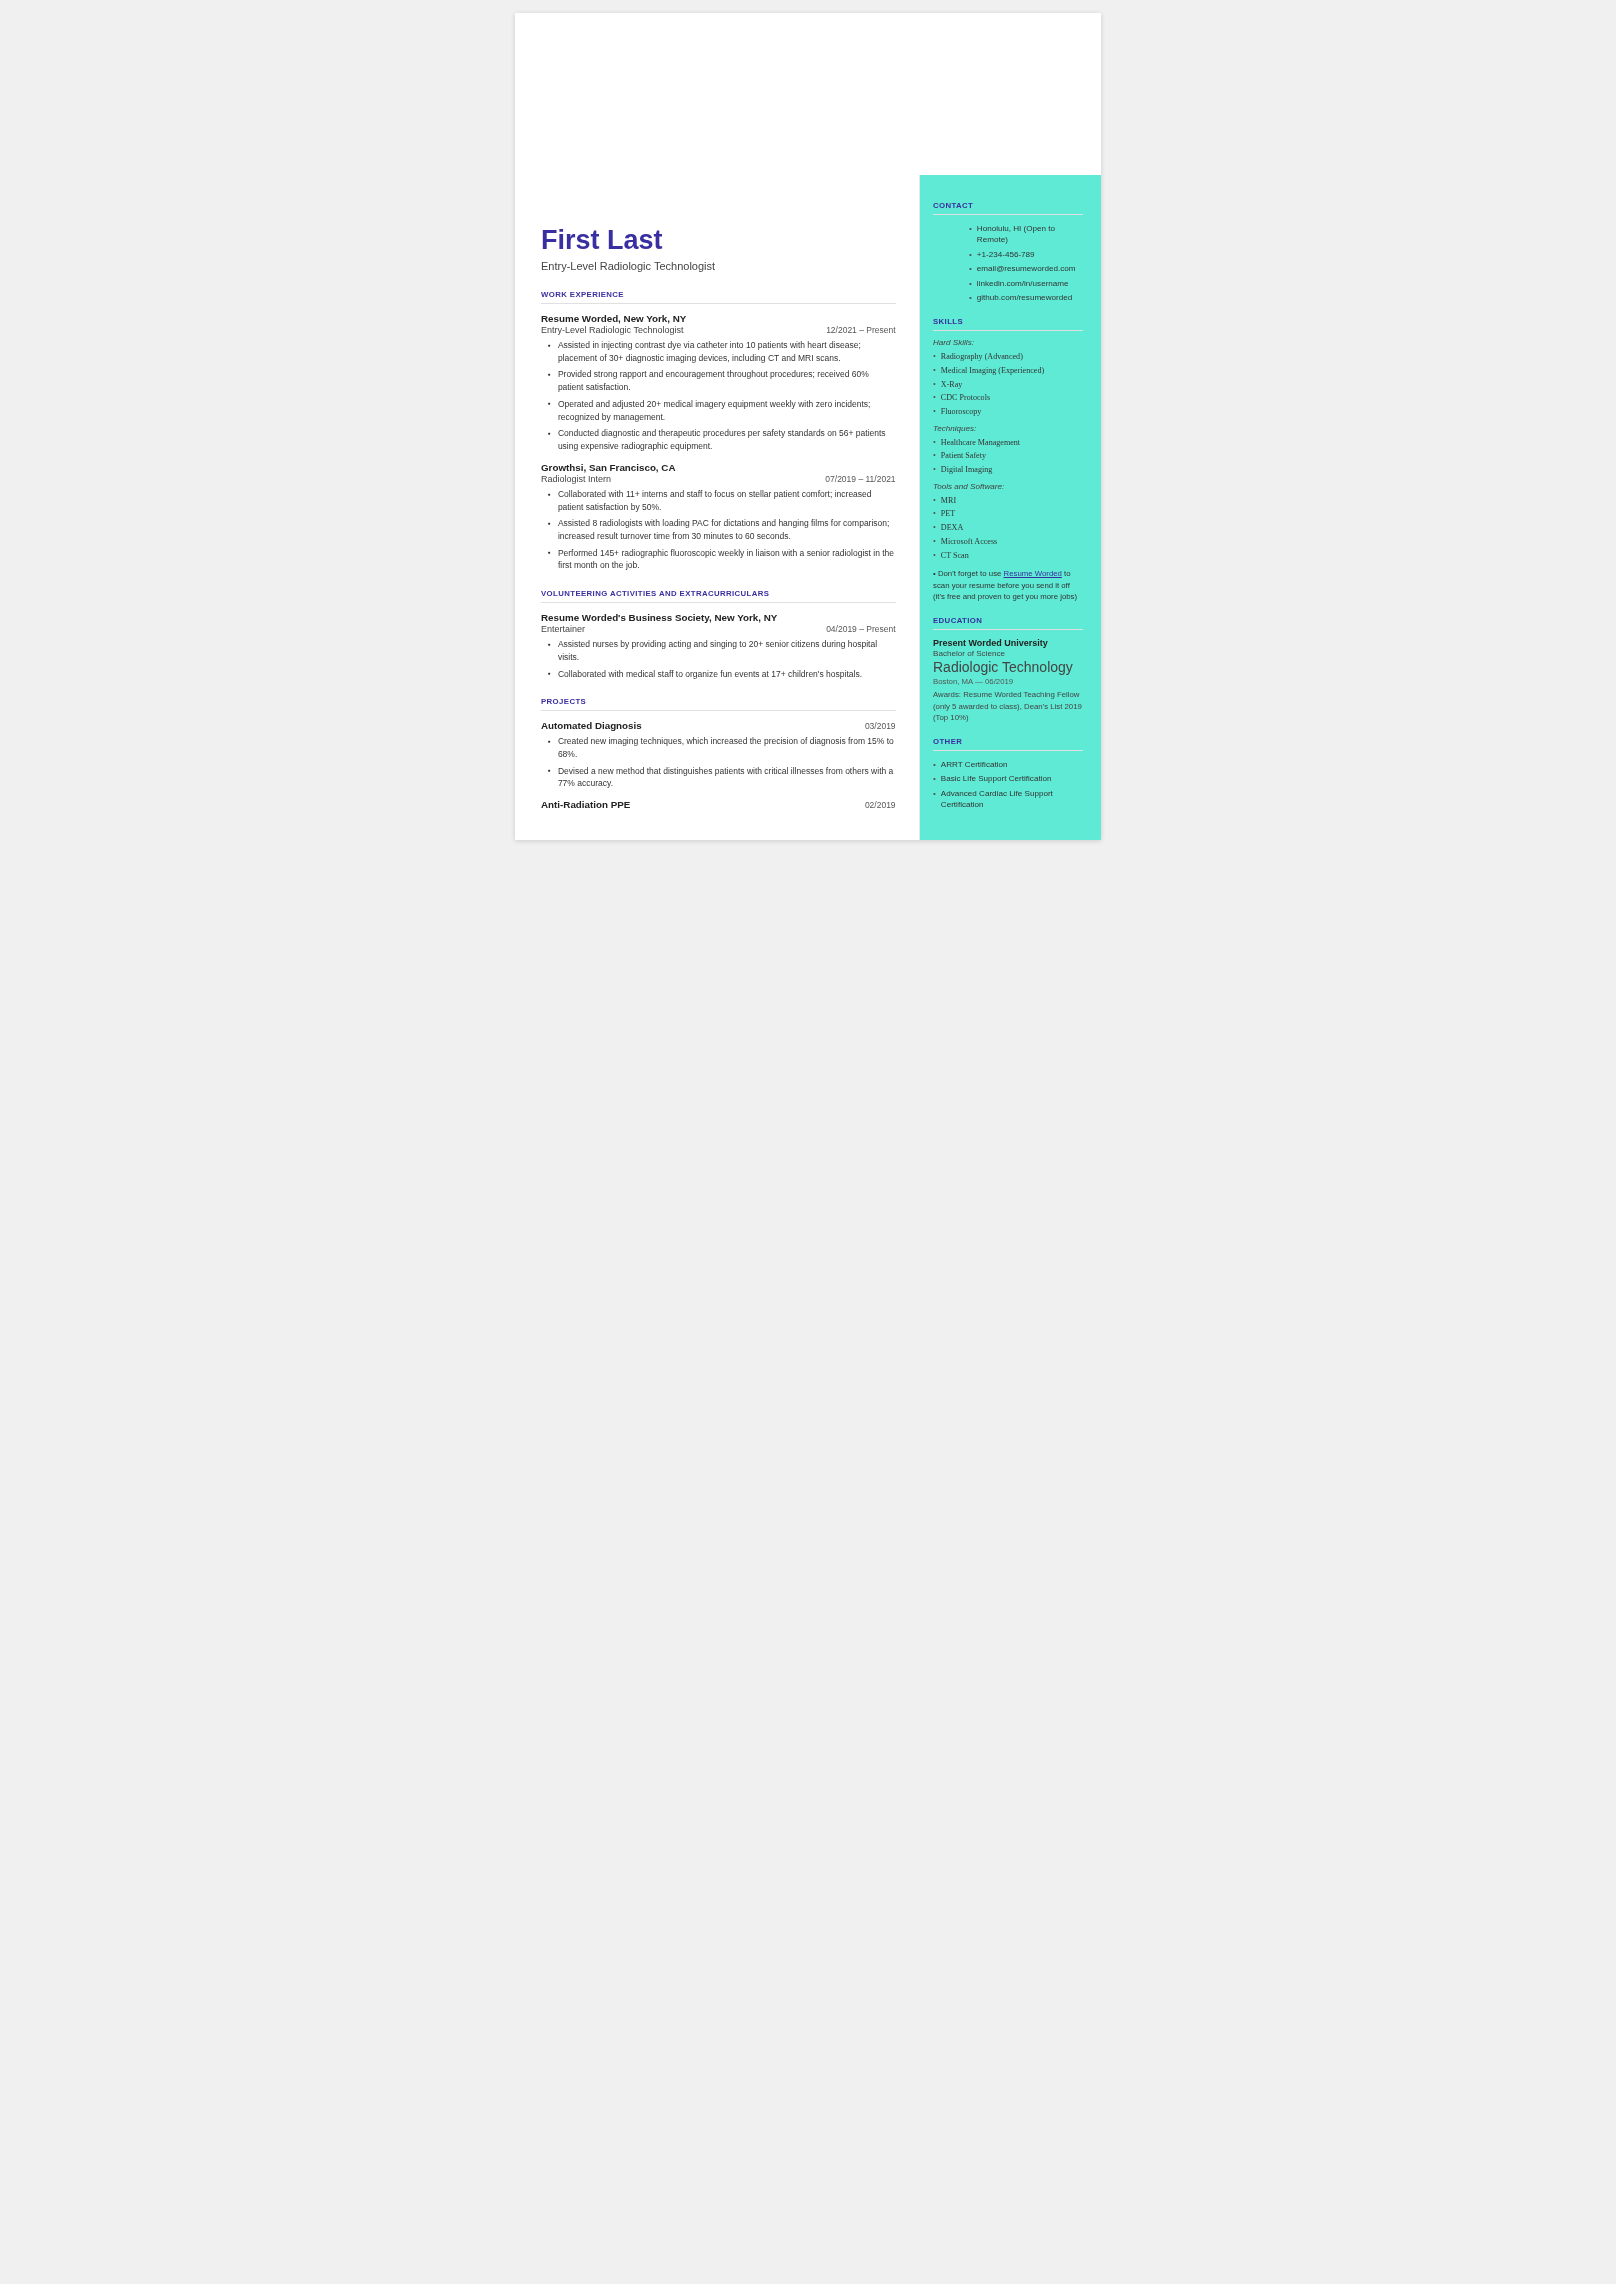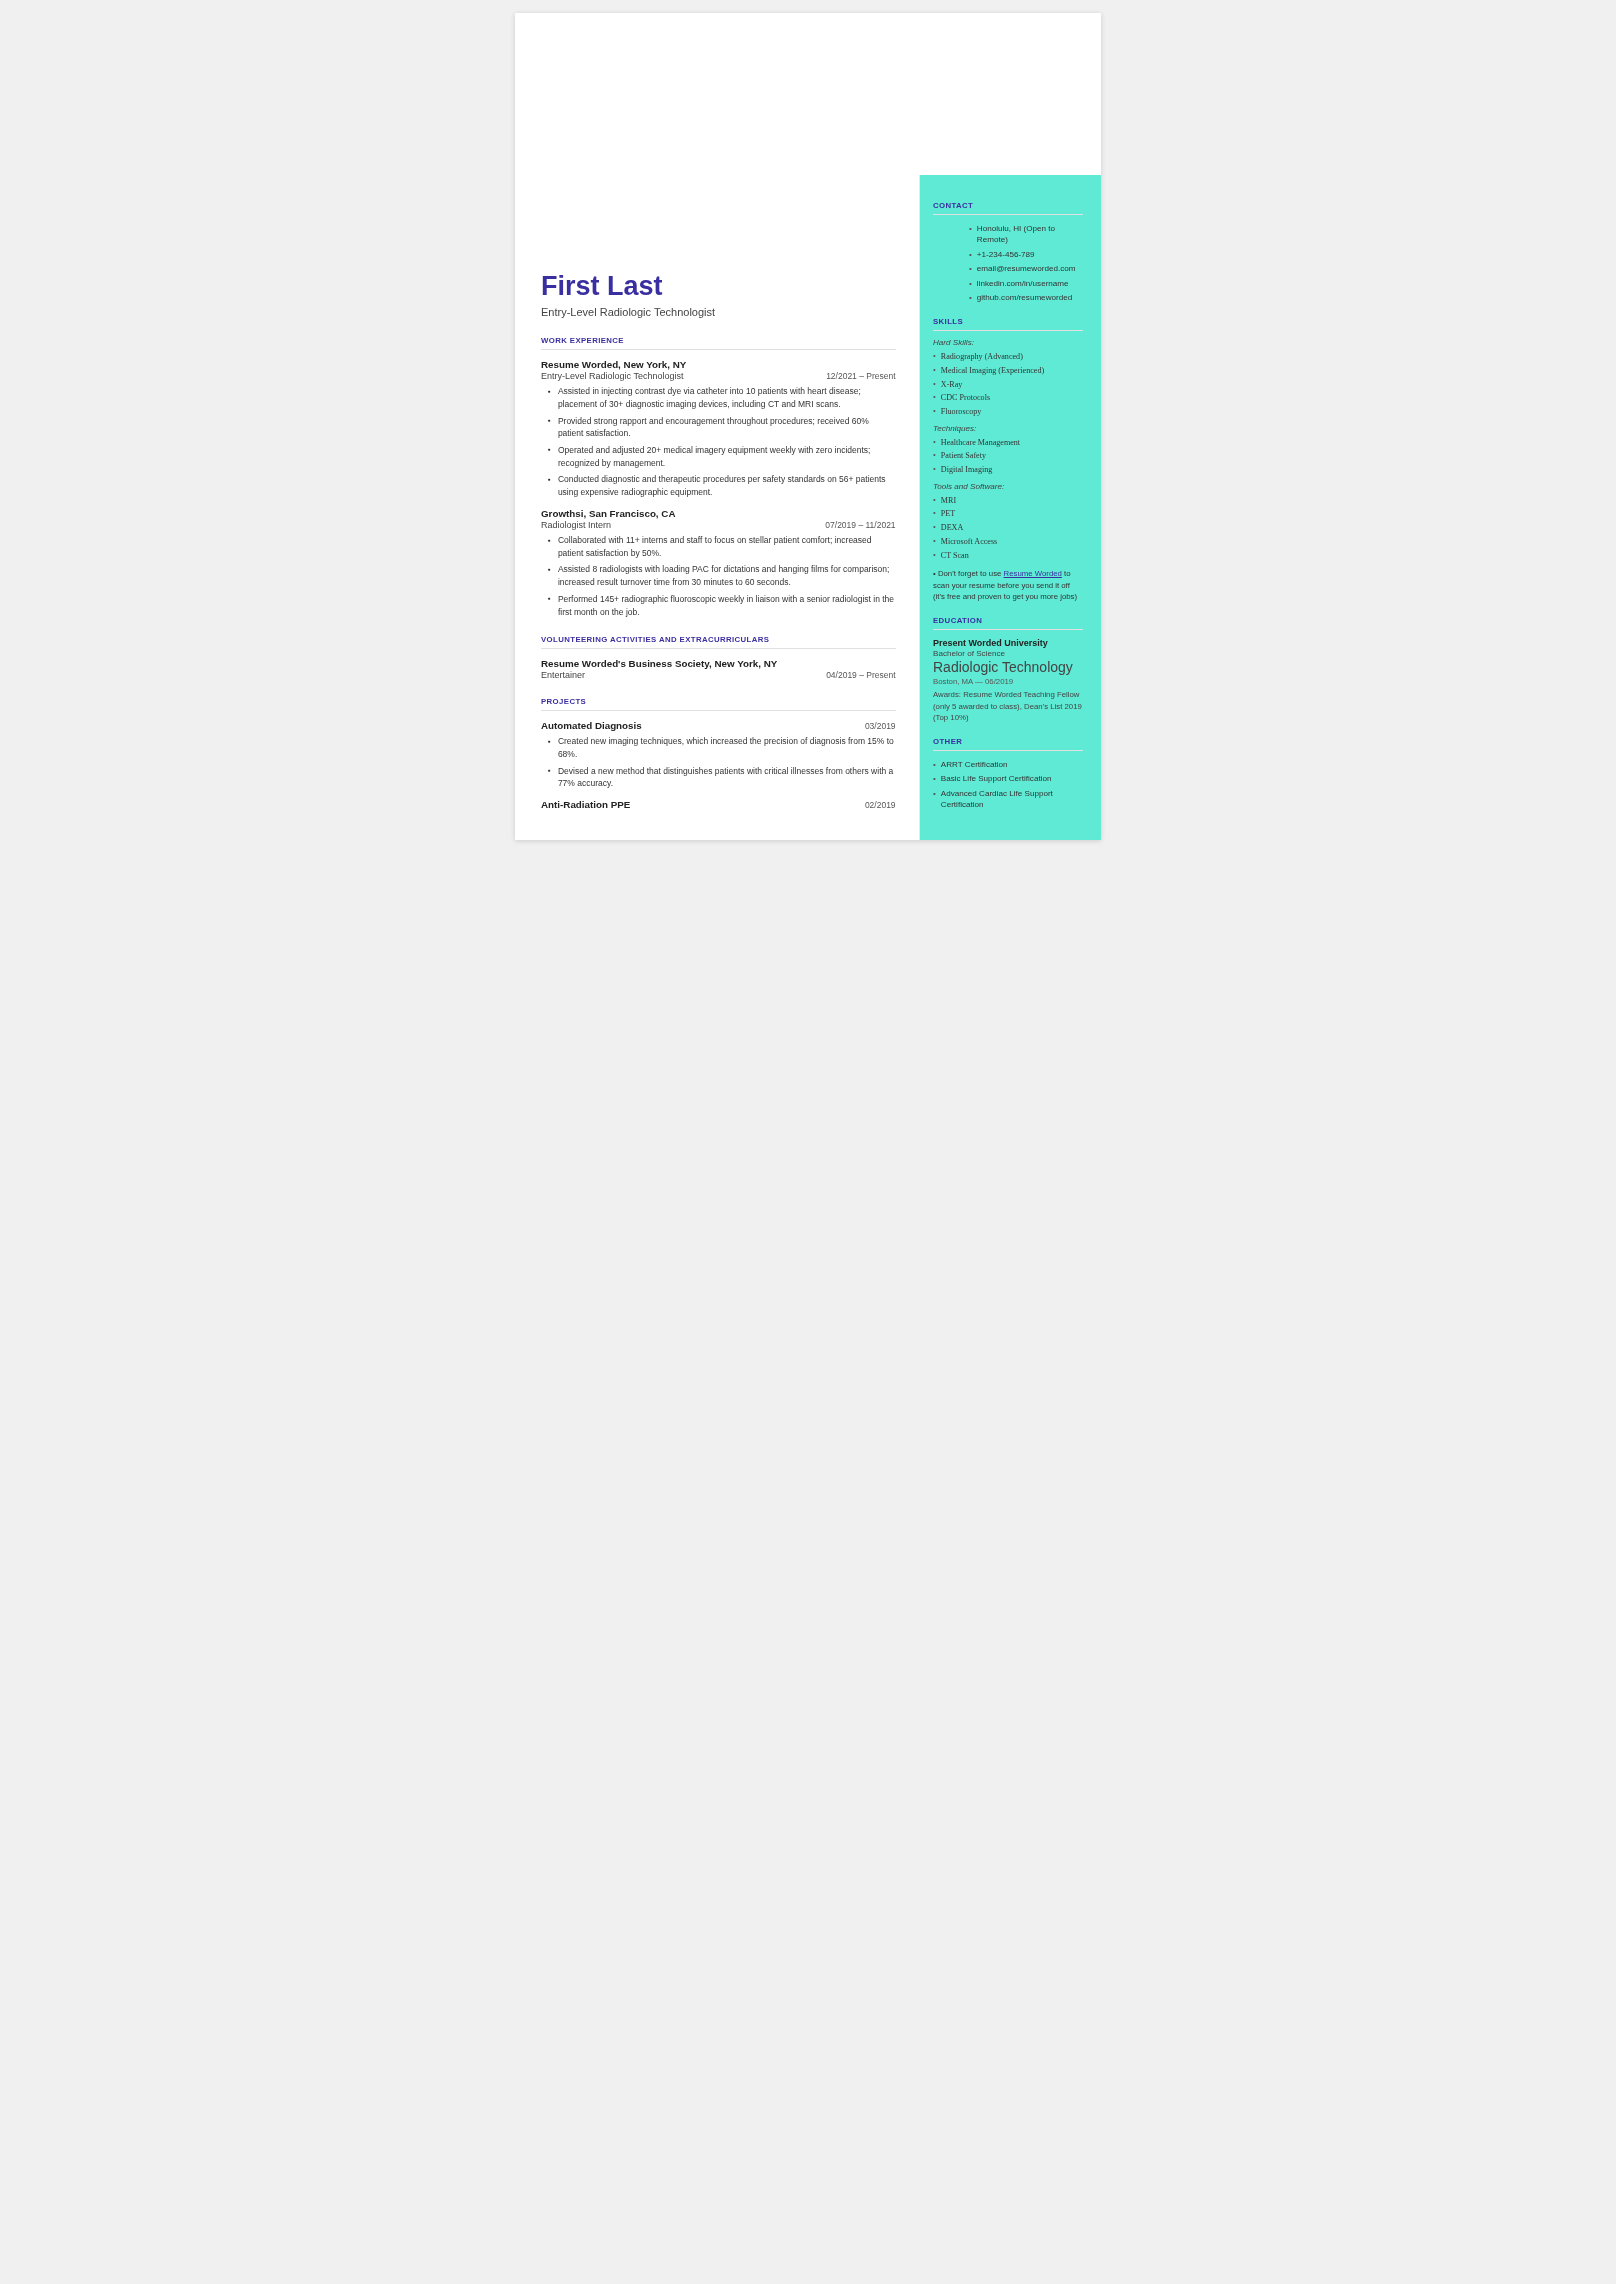--- a/index.html
+++ b/index.html
@@ -271,20 +271,24 @@
     </ul>
 
     <div class="section-title">VOLUNTEERING ACTIVITIES AND EXTRACURRICULARS</div>
     <hr class="section-divider">
 
     <div class="job-org">Resume Worded's Business Society, New York, NY</div>
     <div class="job-row">
       <span class="job-role">Entertainer</span>
       <span class="job-dates">04/2019 – Present</span>
     </div>
+    <ul class="bullet-list">
+      <li>Assisted nurses by providing acting and singing to 20+ senior citizens during hospital visits.</li>
+      <li>Collaborated with medical staff to organize fun events at 17+ children's hospitals.</li>
+    </ul>
 
     <div class="section-title">PROJECTS</div>
     <hr class="section-divider">
 
     <div class="project-title-row">
       <span class="project-title">Automated Diagnosis</span>
       <span class="project-date">03/2019</span>
     </div>
     <ul class="bullet-list">
       <li>Created new imaging techniques, which increased the precision of diagnosis from 15% to 68%.</li>

